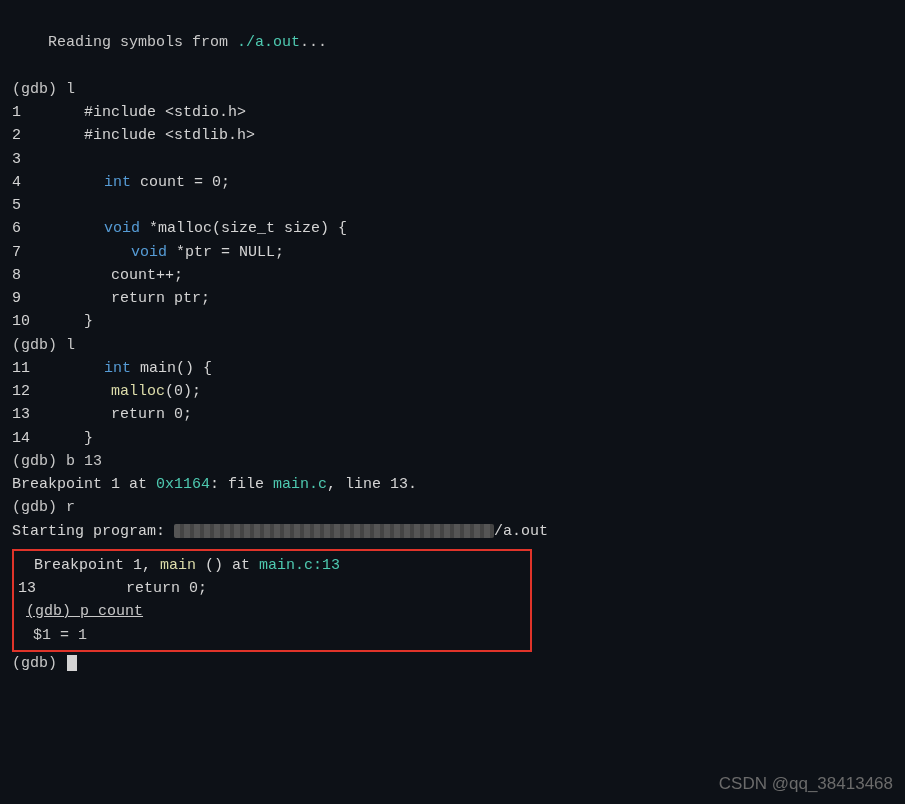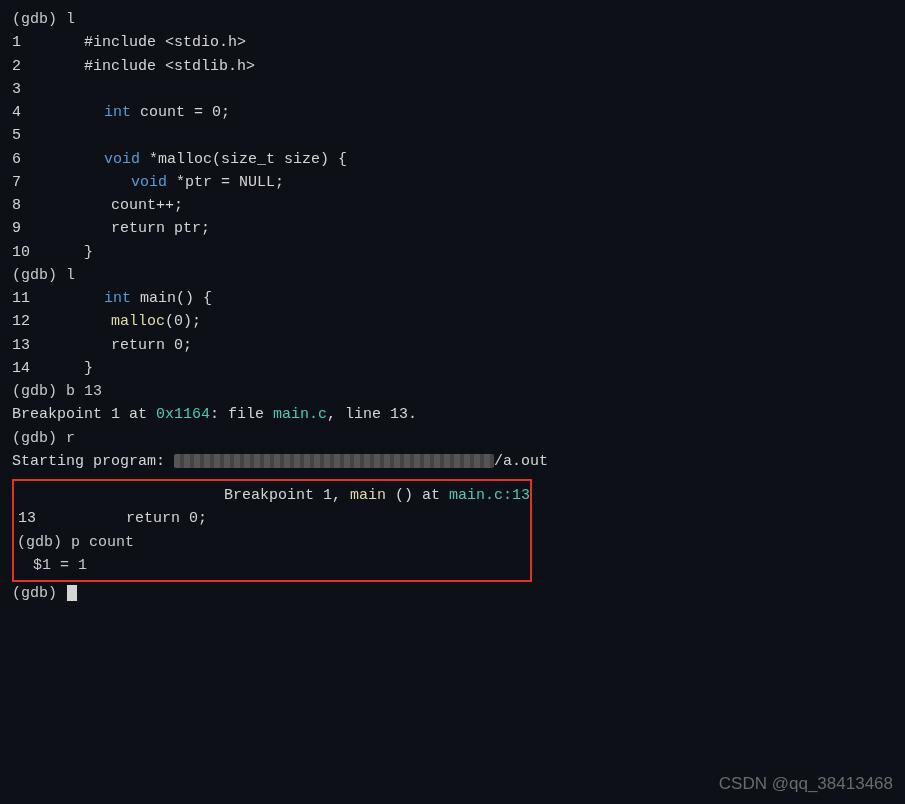--- a/index.html
+++ b/index.html
@@ -69,20 +69,23 @@
       color: #6b6b6b;
       font-size: 17px;
       font-family: Arial, sans-serif;
     }
   </style>
 </head>
 <body>
 
 <div class="terminal">
 
+  <span class="line">
+    <span>Reading symbols from </span><span class="cyan">./a.out</span><span>...</span>
+  </span>
 
   <span class="line">(gdb) l</span>
 
   <span class="line"><span class="white">1</span>       <span class="white">#include &lt;stdio.h&gt;</span></span>
   <span class="line"><span class="white">2</span>       <span class="white">#include &lt;stdlib.h&gt;</span></span>
   <span class="line"><span class="white">3</span></span>
   <span class="line"><span class="white">4</span>       <span class="keyword">int</span><span class="white"> count = 0;</span></span>
   <span class="line"><span class="white">5</span></span>
   <span class="line"><span class="white">6</span>       <span class="keyword">void</span><span class="white"> *malloc(size_t size) {</span></span>
   <span class="line"><span class="white">7</span>          <span class="keyword">void</span><span class="white"> *ptr = NULL;</span></span>
@@ -96,23 +99,23 @@
   <span class="line"><span class="white">12</span>         <span class="yellow">malloc</span><span class="white">(0);</span></span>
   <span class="line"><span class="white">13</span>         <span class="white">return 0;</span></span>
   <span class="line"><span class="white">14</span>      <span class="white">}</span></span>
 
   <span class="line">(gdb) b 13</span>
   <span class="line"><span class="white">Breakpoint 1 at </span><span class="cyan">0x1164</span><span class="white">: file </span><span class="cyan">main.c</span><span class="white">, line 13.</span></span>
   <span class="line">(gdb) r</span>
   <span class="line"><span class="white">Starting program: </span><span class="blurred-text" style="width:320px;">&nbsp;&nbsp;&nbsp;&nbsp;&nbsp;&nbsp;&nbsp;&nbsp;&nbsp;&nbsp;&nbsp;&nbsp;&nbsp;&nbsp;&nbsp;&nbsp;&nbsp;&nbsp;&nbsp;&nbsp;&nbsp;&nbsp;&nbsp;&nbsp;&nbsp;&nbsp;&nbsp;&nbsp;&nbsp;&nbsp;&nbsp;&nbsp;</span><span class="white">/a.out</span></span>
 
   <div style="border: 2px solid #e0342a; display: inline-block; width: 520px; padding: 3px 0; margin-top: 6px;">
-    <span class="line" style="padding-left: 11px; text-align: right;"><span class="white">Breakpoint 1, </span><span class="yellow">main</span><span class="white"> () at </span><span class="cyan">main.c:13</span></span>
+    <span class="line" style="padding-left: 20px;"><span class="white">Breakpoint 1, </span><span class="yellow">main</span><span class="white"> () at </span><span class="cyan">main.c:13</span></span>
     <span class="line" style="padding-left: 4px;"><span class="white">13</span><span class="white">          return 0;</span></span>
-    <span class="line" style="padding-left: 3px;">(gdb) p count</span>
+    <span class="line" style="padding-left: 12px; text-decoration: underline;">(gdb) p count</span>
     <span class="line" style="padding-left: 19px;">$1 = 1</span>
   </div>
 
   <br>
   <span class="line">(gdb) <span class="cursor"></span></span>
 
   <div class="csdn-watermark">CSDN @qq_38413468</div>
 </div>
 
 </body></html>

